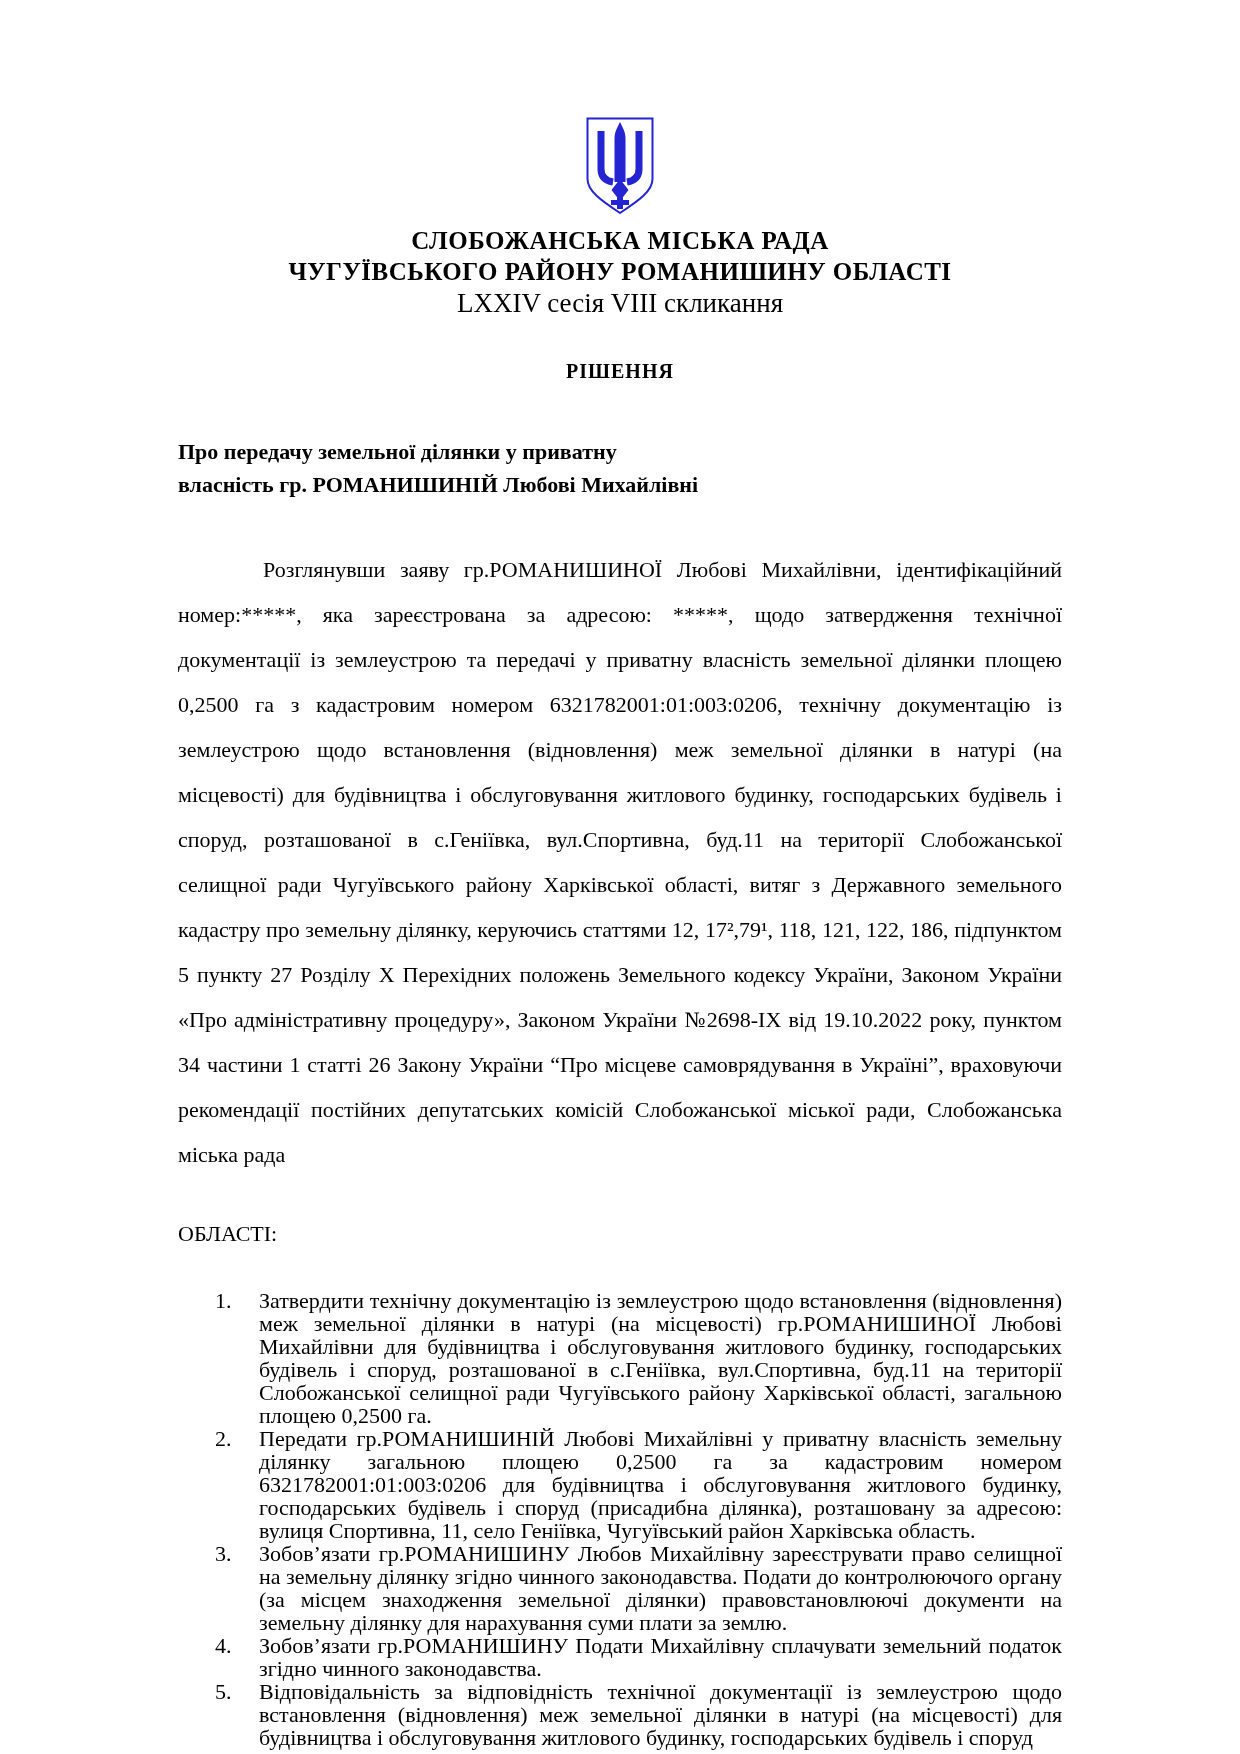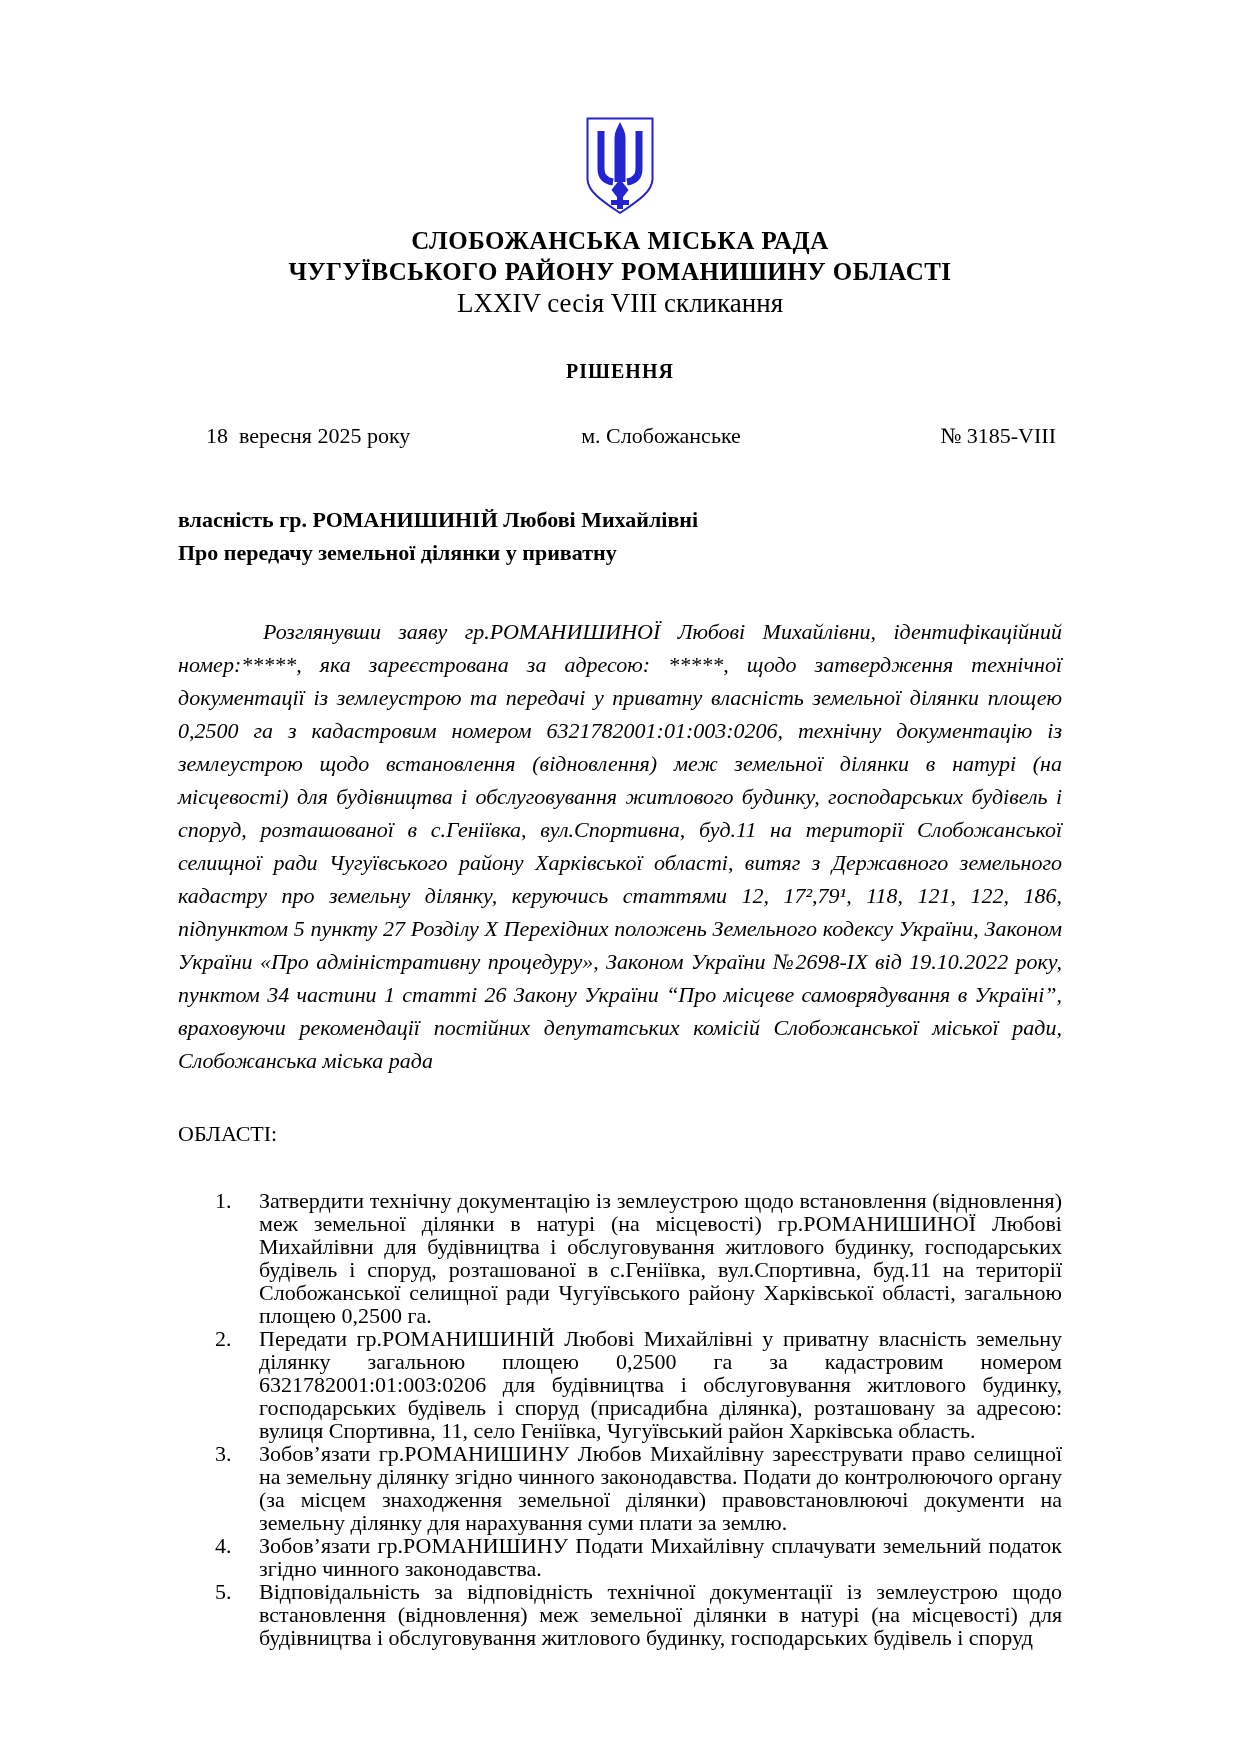--- a/index.html
+++ b/index.html
@@ -57,22 +57,21 @@
   .meta-number { text-align: right; padding-right: 6px; }
   .subject {
     margin-top: 52px;
     font-weight: bold;
     line-height: 33px;
   }
   .preamble {
     margin: 46px 0 0 0;
     text-align: justify;
     text-indent: 85px;
-    line-height: 33px;
-    font-style: italic;
+    line-height: 45px;
   }
   .resolved {
     margin-top: 40px;
     line-height: 33px;
   }
   ol.resolution-list {
     margin: 39px 0 0 0;
     padding: 0 0 0 81px;
     list-style: none;
     counter-reset: resitem;
@@ -112,29 +111,24 @@
         <rect x="25" y="83" width="18" height="5" fill="var(--emblem-blue)"></rect>
       </svg>
     </div>
     <div class="org-line">СЛОБОЖАНСЬКА МІСЬКА РАДА</div>
     <div class="org-line">ЧУГУЇВСЬКОГО РАЙОНУ РОМАНИШИНУ ОБЛАСТІ</div>
     <div class="session-line">LXXIV сесія VIII скликання</div>
   </div>
 
   <div class="doc-type">РІШЕННЯ</div>
 
-  <div class="meta-row">
-    <div class="meta-cell meta-date">18  вересня 2025 року</div>
-    <div class="meta-cell meta-place">м. Слобожанське</div>
-    <div class="meta-cell meta-number">№ 3185-VIII</div>
-  </div>
 
   <div class="subject">
+    <div>Про передачу земельної ділянки у приватну</div>
     <div>власність гр. РОМАНИШИНІЙ Любові Михайлівні</div>
-    <div>Про передачу земельної ділянки у приватну</div>
   </div>
 
   <p class="preamble">Розглянувши заяву гр.РОМАНИШИНОЇ Любові Михайлівни, ідентифікаційний номер:*****, яка зареєстрована за адресою: *****, щодо затвердження технічної документації із землеустрою та передачі у приватну власність земельної ділянки площею 0,2500 га з кадастровим номером 6321782001:01:003:0206, технічну документацію із землеустрою щодо встановлення (відновлення) меж земельної ділянки в натурі (на місцевості) для будівництва і обслуговування житлового будинку, господарських будівель і споруд,  розташованої в с.Геніївка, вул.Спортивна, буд.11 на території Слобожанської селищної ради Чугуївського району Харківської області, витяг з Державного земельного кадастру про земельну ділянку, керуючись статтями 12, 17²,79¹, 118, 121, 122, 186, підпунктом 5 пункту 27 Розділу X Перехідних положень Земельного кодексу України, Законом України «Про адміністративну процедуру», Законом України №2698-IX від 19.10.2022 року, пунктом 34 частини 1 статті 26  Закону  України “Про  місцеве самоврядування в Україні”, враховуючи рекомендації постійних депутатських комісій Слобожанської міської ради, Слобожанська міська  рада</p>
 
   <div class="resolved">ОБЛАСТІ:</div>
 
   <ol class="resolution-list">
     <li>Затвердити технічну документацію із землеустрою щодо встановлення (відновлення) меж земельної ділянки в натурі (на місцевості) гр.РОМАНИШИНОЇ Любові Михайлівни для будівництва і обслуговування житлового будинку, господарських будівель і споруд, розташованої в с.Геніївка, вул.Спортивна, буд.11 на території Слобожанської селищної ради Чугуївського району Харківської області, загальною  площею 0,2500 га.</li>
     <li>Передати гр.РОМАНИШИНІЙ Любові Михайлівні у приватну власність земельну ділянку загальною площею 0,2500 га за кадастровим номером 6321782001:01:003:0206 для будівництва і обслуговування житлового будинку, господарських будівель і споруд (присадибна ділянка), розташовану за адресою: вулиця Спортивна, 11, село Геніївка, Чугуївський район Харківська область.</li>
     <li>Зобов’язати  гр.РОМАНИШИНУ Любов Михайлівну зареєструвати право селищної на земельну ділянку згідно чинного законодавства. Подати до контролюючого органу (за місцем знаходження земельної ділянки) правовстановлюючі документи на земельну ділянку для нарахування суми плати за землю.</li>

